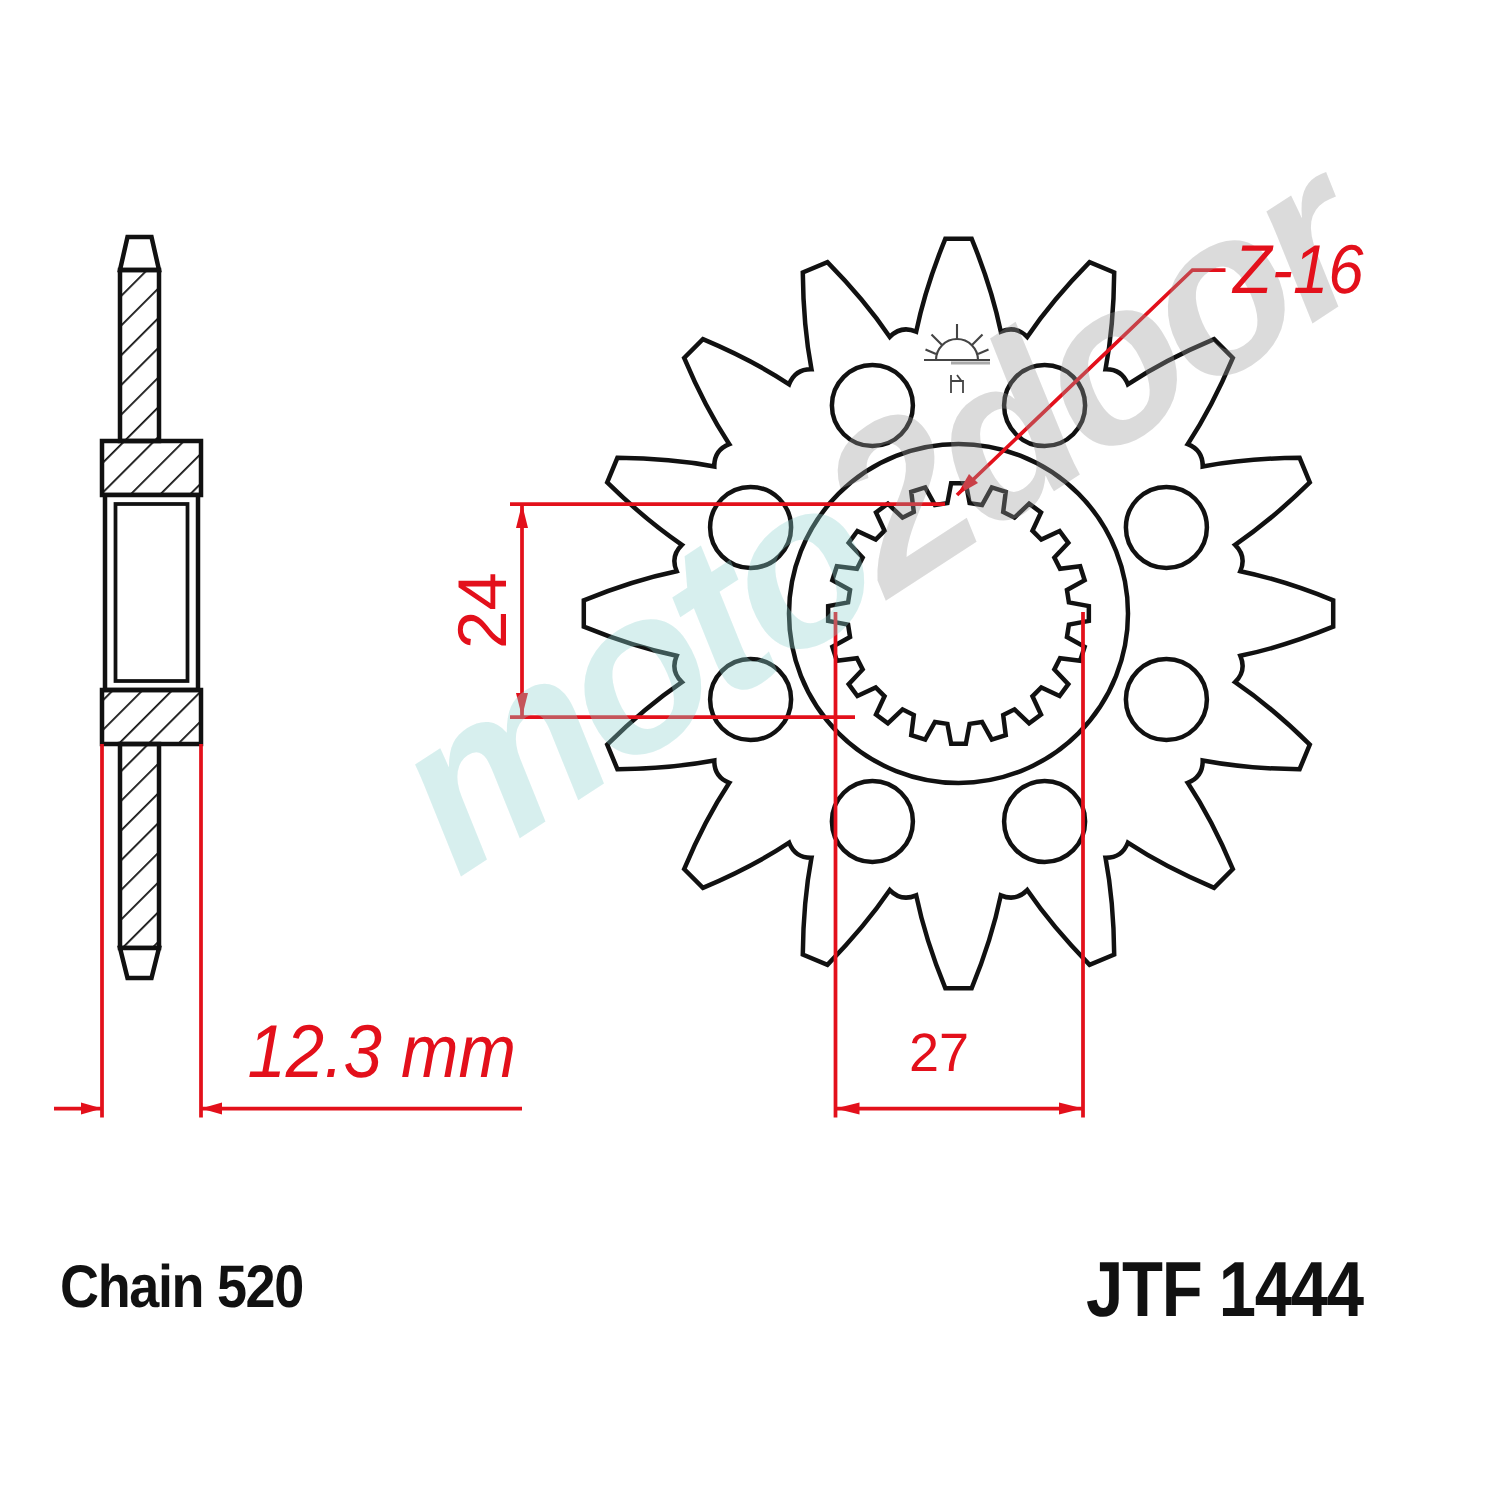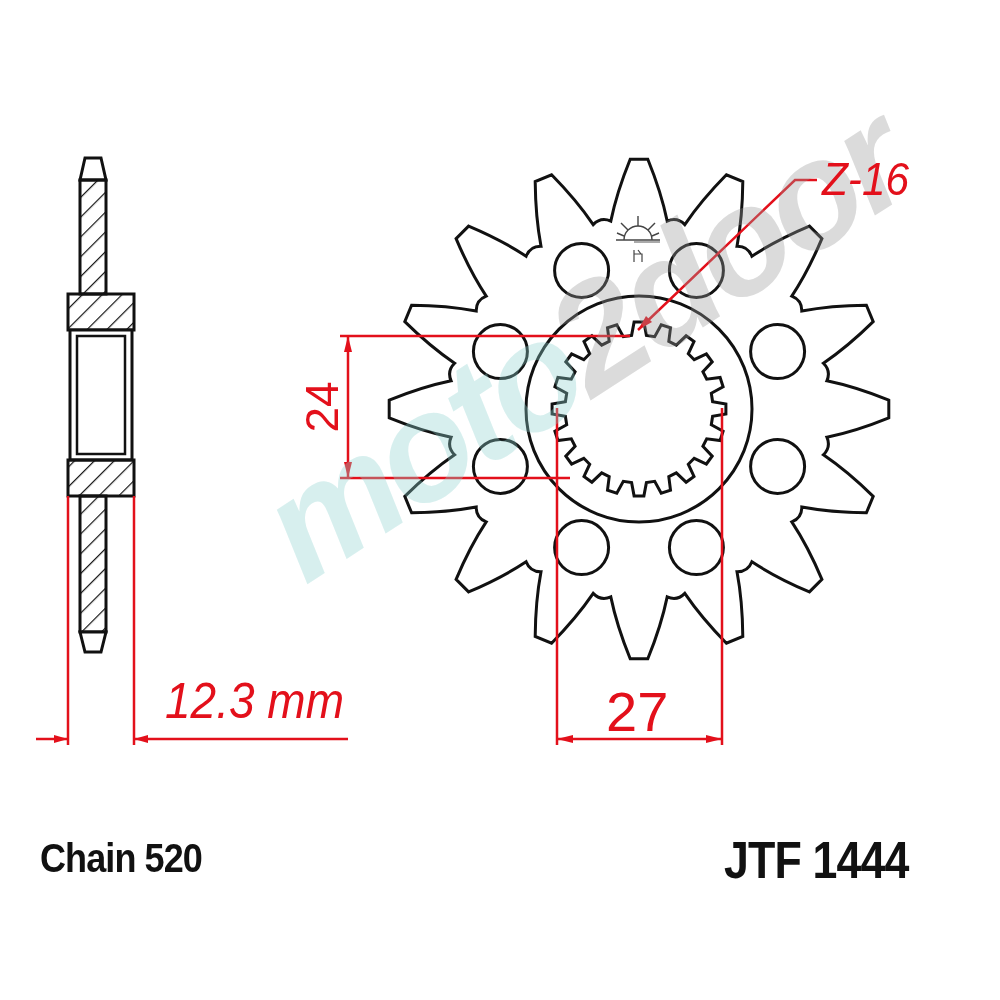--- a/index.html
+++ b/index.html
@@ -3,21 +3,21 @@
 <meta charset="utf-8">
 <style>
   html, body { margin: 0; padding: 0; background: #ffffff; }
   body { width: 1000px; height: 1000px; position: relative; overflow: hidden; font-family: "Liberation Sans", sans-serif; }
   #drawing { position: absolute; left: 0; top: 0; width: 1000px; height: 1000px; }
   .lbl { position: absolute; white-space: nowrap; line-height: 1; }
   .dim { color: #e3101b; font-style: italic; font-family: "Liberation Sans", sans-serif; }
   .caption { color: #111; font-weight: bold; font-family: "Liberation Sans", sans-serif; letter-spacing: -1px; }
   #z-label { left: 822px; top: 156px; font-size: 46px; transform: scaleX(0.92); transform-origin: left top; }
   #mm-label { left: 165px; top: 676px; font-size: 50px; transform: scaleX(0.92); transform-origin: left top; }
-  #w-label { left: 606px; top: 684px; font-size: 56px; font-style: normal; }
+  #w-label { left: 606px; top: 684px; font-size: 36px; font-style: normal; }
   #h-label { left: 296px; top: 384px; font-size: 46px; font-style: normal; transform: rotate(-90deg); transform-origin: center center; }
   #chain-label { left: 40px; top: 838px; font-size: 40px; transform: scaleX(0.9); transform-origin: left top; }
   #part-label { left: 724px; top: 834px; font-size: 52px; transform: scaleX(0.86); transform-origin: left top; }
   #watermark { position: absolute; left: 230px; top: 470px; font-size: 150px; font-weight: bold; font-style: italic;
                font-family: "Liberation Sans", sans-serif; transform: rotate(-33deg); transform-origin: left top; opacity: 0.35; white-space: nowrap; letter-spacing: -6px; }
   #watermark .wm-a { color: #8fd3d0; }
   #watermark .wm-b { color: #9a9a9a; }
 </style>
 </head>
 <body>

